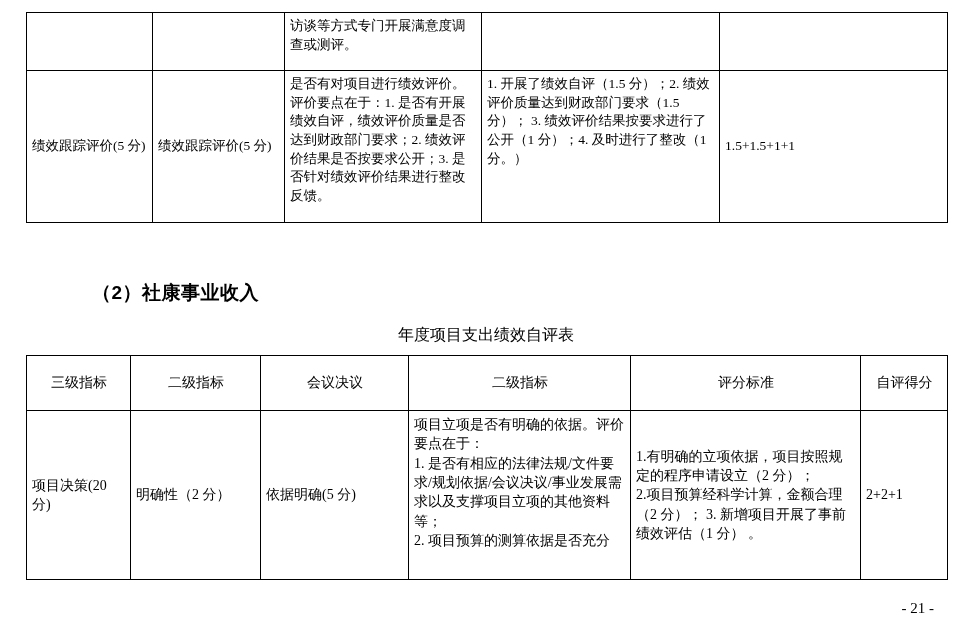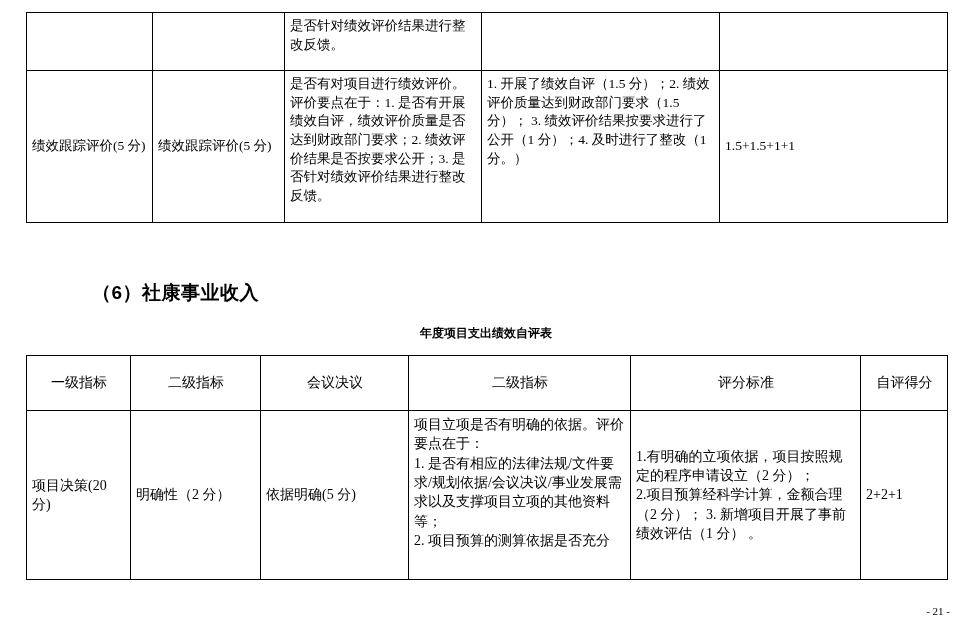--- a/index.html
+++ b/index.html
@@ -67,22 +67,22 @@
     font-family: "Liberation Sans", "DejaVu Sans", sans-serif;
   }
 
   
   #table-title {
     position: absolute;
     left: 0;
     top: 325px;
     width: 972px;
     text-align: center;
-    font-size: 12px;
-    font-weight: bold;
+    font-size: 16px;
+    font-weight: normal;
     font-family: "Liberation Sans", "DejaVu Sans", sans-serif;
   }
 
   
   #table-main {
     position: absolute;
     left: 26px;
     top: 355px;
     width: 921px;
   }
@@ -100,73 +100,73 @@
     font-size: 14px;
   }
   #table-main tbody td {
     font-size: 14px;
   }
   .body-row td { height: 160px; }
 
   
   #page-number {
     position: absolute;
-    right: 22px;
+    right: 38px;
     bottom: 12px;
-    font-size: 11px;
+    font-size: 15px;
     font-family: "Liberation Serif", "DejaVu Serif", serif;
   }
 </style>
 </head>
 <body>
 
 <div class="page">
 
   <table class="doc-table" id="table-top">
     <colgroup>
       <col class="t1-c1">
         <col class="t1-c2">
         <col class="t1-c3">
         <col class="t1-c4">
         <col class="t1-c5">
     </colgroup>
     <tbody>
       <tr style="height:58px;">
         <td></td>
         <td></td>
-        <td>是否针对绩效评价结果进行整改反馈。</td>
+        <td>访谈等方式专门开展满意度调查或测评。</td>
         <td></td>
         <td></td>
       </tr>
       <tr style="height:152px;">
         <td class="v-mid">绩效跟踪评价(5 分)</td>
         <td class="v-mid">绩效跟踪评价(5 分)</td>
         <td>是否有对项目进行绩效评价。评价要点在于：1. 是否有开展绩效自评，绩效评价质量是否达到财政部门要求；2. 绩效评价结果是否按要求公开；3. 是否针对绩效评价结果进行整改反馈。</td>
         <td>1. 开展了绩效自评（1.5 分）；2. 绩效评价质量达到财政部门要求（1.5 分）；        3. 绩效评价结果按要求进行了公开（1 分）；4. 及时进行了整改（1 分。）</td>
         <td class="v-mid">1.5+1.5+1+1</td>
       </tr>
     </tbody>
   </table>
 
-  <div id="section-heading">（6）社康事业收入</div>
+  <div id="section-heading">（2）社康事业收入</div>
 
   <div id="table-title">年度项目支出绩效自评表</div>
 
   <table class="doc-table" id="table-main">
     <colgroup>
       <col class="t2-c1">
         <col class="t2-c2">
         <col class="t2-c3">
         <col class="t2-c4">
         <col class="t2-c5">
         <col class="t2-c6">
     </colgroup>
     <thead>
       <tr>
-        <td>一级指标</td>
+        <td>三级指标</td>
         <td>二级指标</td>
         <td>会议决议</td>
         <td>二级指标</td>
         <td>评分标准</td>
         <td>自评得分</td>
       </tr>
     </thead>
     <tbody>
       <tr class="body-row">
         <td class="v-mid">项目决策(20 分)</td>

